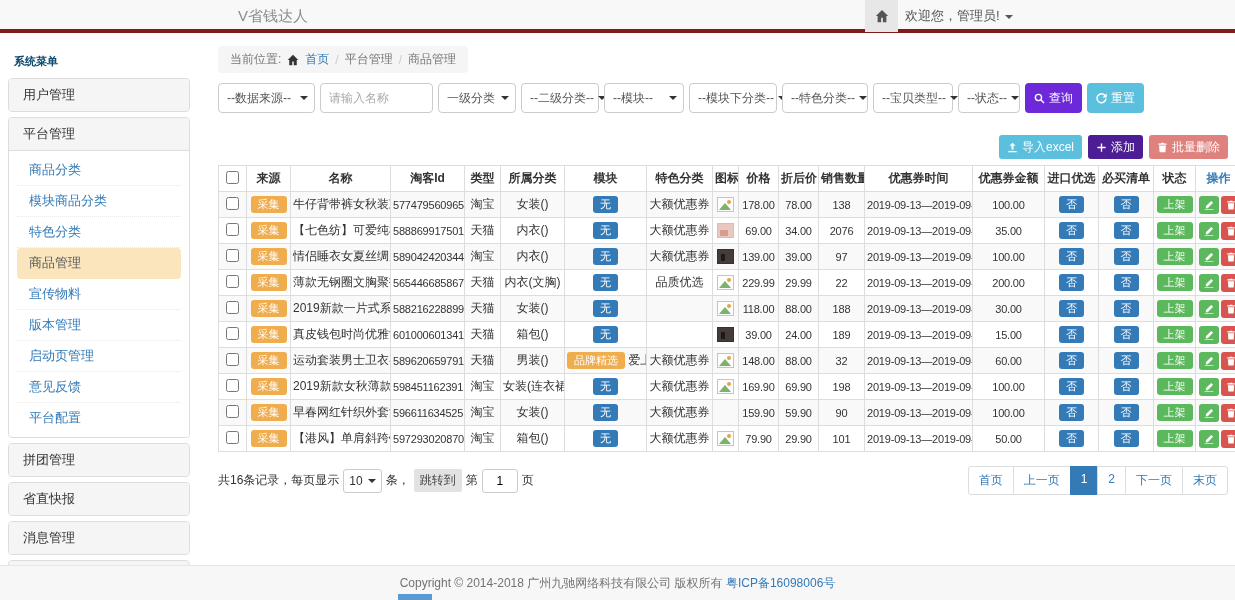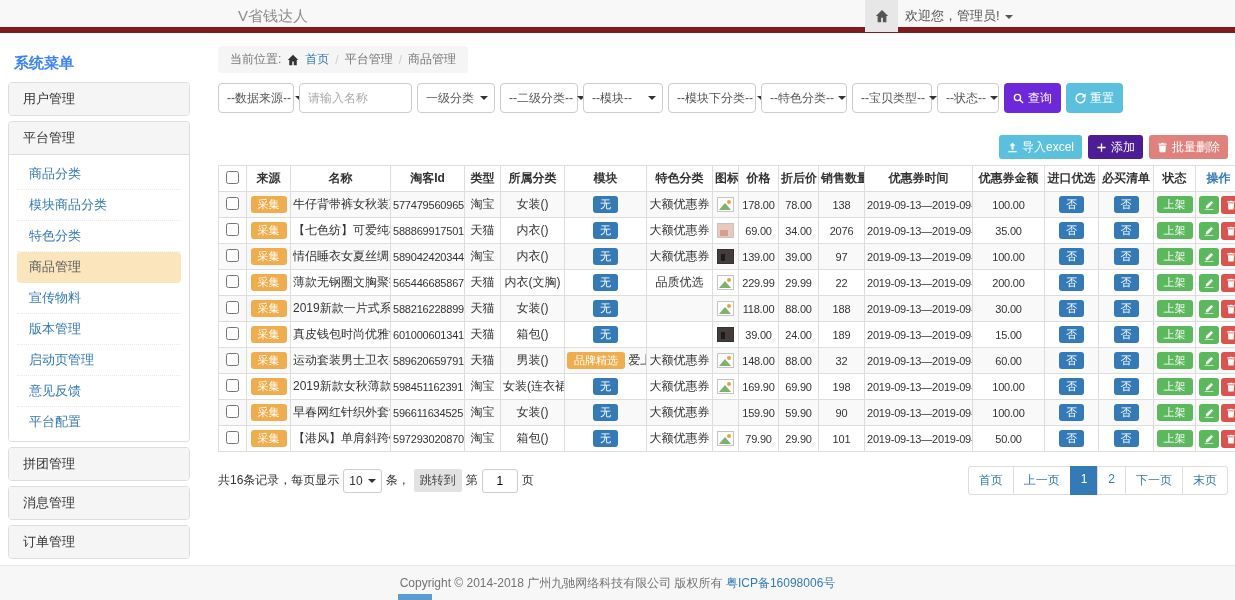--- a/index.html
+++ b/index.html
@@ -3,30 +3,30 @@
 <meta charset="utf-8">
 <style>
   * { box-sizing: border-box; margin: 0; padding: 0; }
   html,body { width:1235px; height:600px; }
   body {
     font-family: "Liberation Sans", sans-serif;
     background:#fff; color:#333; position:relative; overflow:hidden; font-size:13px;
   }
   
   .topbar { position:absolute; top:0; left:0; width:100%; height:33px;
-    background:#f8f8f8; border-bottom:6px solid #7f1d1d; }
+    background:#f8f8f8; border-bottom:4px solid #7f1d1d; }
   .app-title { position:absolute; left:238px; top:0; line-height:32px; font-size:15px; color:#8c8c8c; }
   .home-box { position:absolute; left:865px; top:0; width:33px; height:32px;
     background:#e7e7e7; display:flex; align-items:center; justify-content:center; color:#555; cursor:pointer; }
   .welcome { position:absolute; left:905px; top:0; line-height:32px; font-size:13px; color:#555; cursor:pointer; }
   .caret { display:inline-block; width:0; height:0; border-left:4px solid transparent;
     border-right:4px solid transparent; border-top:4px solid #555; margin-left:5px; vertical-align:middle; }
   
   .sidebar { position:absolute; left:8px; top:44px; width:182px; }
-  .menu-title { color:#3b82f6; font-weight:bold; font-size:15px; padding:10px 6px 9px; }
+  .menu-title { color:#0c4a6e; font-weight:bold; font-size:11px; padding:10px 6px 9px; }
   .panel { background:#f5f5f5; border:1px solid #ddd; border-radius:4px; margin-bottom:5px; overflow:hidden; }
   .panel-heading { padding:7px 14px; font-size:13px; color:#333; cursor:pointer; background:#f5f5f5; }
   .panel-body { background:#fff; border-top:1px solid #ddd; padding:4px 8px; }
   .sub-item { display:block; padding:6px 12px; font-size:13px; color:#337ab7;
     border-bottom:1px dotted #e8e8e8; cursor:pointer; }
   .sub-item:last-child { border-bottom:none; }
   .sub-item.active { background:#fbe5bd; border-radius:4px; color:#5a5a5a; border-bottom:1px solid transparent; }
   
   .main { position:absolute; left:218px; top:40px; width:1010px; }
   .breadcrumb { display:inline-flex; align-items:center; gap:6px; background:#f5f5f5;
@@ -138,20 +138,23 @@
       <span class="sub-item">启动页管理</span>
       <span class="sub-item">意见反馈</span>
       <span class="sub-item">平台配置</span>
     </div>
   </div>
 
   <div class="panel">
     <div class="panel-heading">拼团管理</div>
   </div>
   <div class="panel">
+    <div class="panel-heading">省直快报</div>
+  </div>
+  <div class="panel">
     <div class="panel-heading">消息管理</div>
   </div>
   <div class="panel">
     <div class="panel-heading">订单管理</div>
   </div>
 
 </div>
 
 <div class="main">
 
@@ -163,21 +166,21 @@
         </svg>
     </span>
     <a>首页</a>
     <span class="crumb-sep">/</span>
     <span>平台管理</span>
     <span class="crumb-sep">/</span>
     <span>商品管理</span>
   </div>
 
   <div class="filters">
-    <div class="fselect" style="width:76px">
+    <div class="fselect" style="width:97px">
       <span>--数据来源--</span>
         <span class="caret"></span>
     </div>
     <input class="ftext" type="text" placeholder="请输入名称" style="">
     <div class="fselect" style="width:78px">
       <span>一级分类</span>
         <span class="caret"></span>
     </div>
     <div class="fselect" style="width:78px">
       <span>--二级分类--</span>

